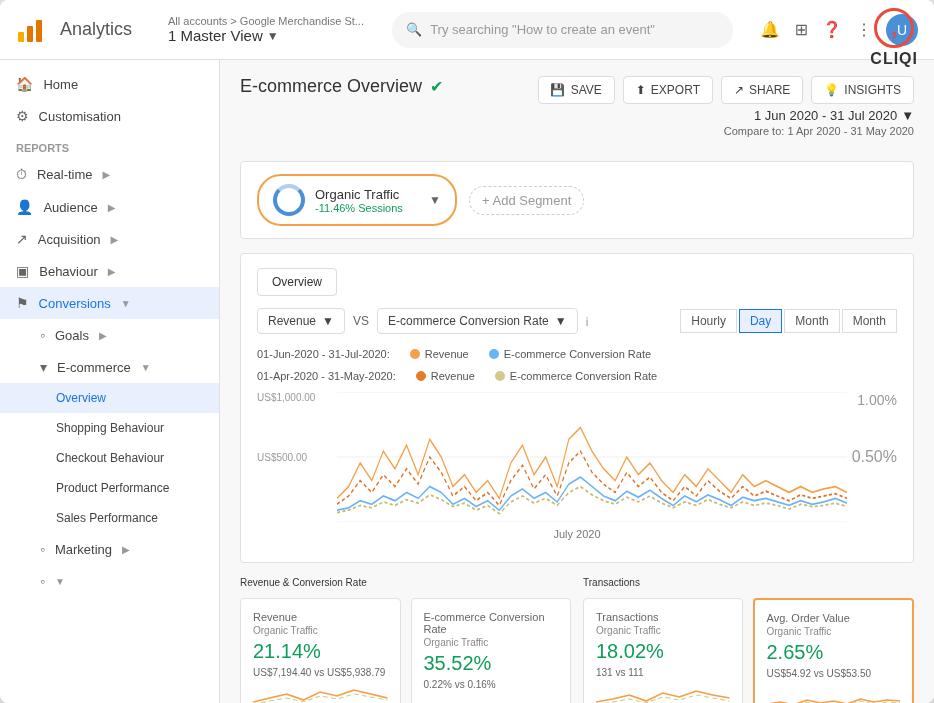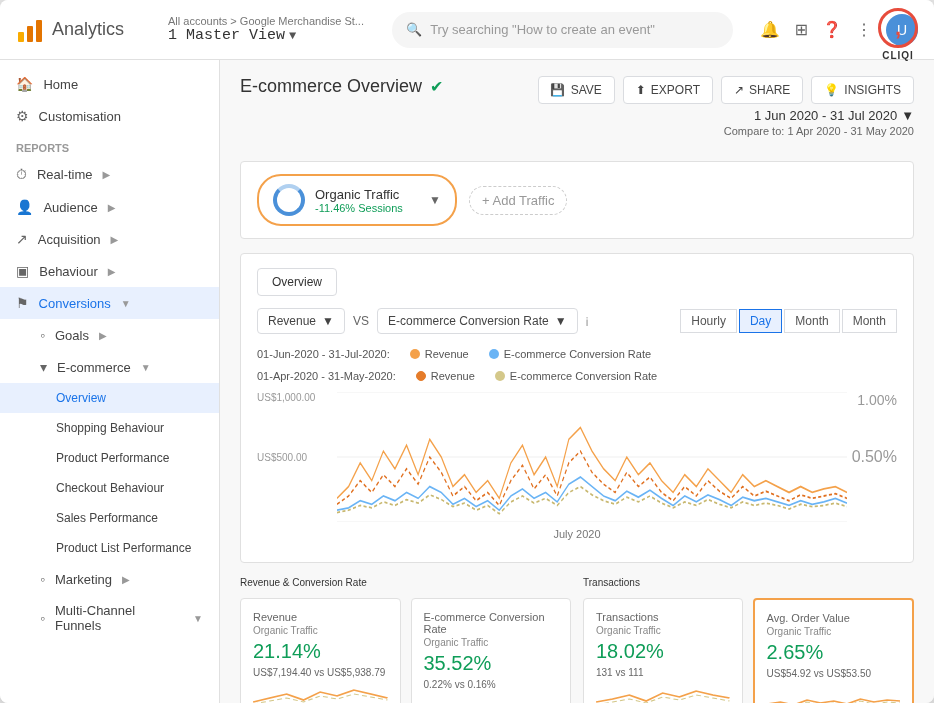--- a/index.html
+++ b/index.html
@@ -1,33 +1,33 @@
 <!DOCTYPE html>
 <html><head>
   <meta charset="utf-8">
   <style>
     * { box-sizing: border-box; margin: 0; padding: 0; }
     body { font-family: 'Arial', sans-serif; background: #e8e8e8; display: flex; justify-content: center; align-items: center; min-height: 100vh; }
     .container { width: 934px; height: 703px; background: #f1f1f1; border-radius: 8px; overflow: hidden; position: relative; box-shadow: 0 4px 20px rgba(0,0,0,0.2); }
     
     
     .top-bar { background: white; height: 60px; display: flex; align-items: center; padding: 0 16px; border-bottom: 1px solid #e0e0e0; gap: 12px; }
-    .logo-area { display: flex; align-items: center; gap: 8px; min-width: 140px; }
+    .logo-area { display: flex; align-items: center; gap: 16px; min-width: 140px; }
     .analytics-icon { width: 28px; height: 28px; }
     .analytics-title { font-size: 18px; color: #555; font-weight: 400; }
     .breadcrumb-area { font-size: 11px; color: #777; flex: 0 0 auto; }
-    .breadcrumb-area .master-view { font-size: 15px; color: #333; font-weight: 500; display: flex; align-items: center; gap: 4px; font-family: Liberation Mono, monospace; }
+    .breadcrumb-area .master-view { font-size: 15px; color: #333; font-weight: 500; display: flex; align-items: center; gap: 4px; }
     .search-bar { flex: 1; margin: 0 16px; background: #f5f5f5; border-radius: 24px; height: 36px; display: flex; align-items: center; padding: 0 14px; gap: 8px; color: #999; font-size: 13px; }
     .top-icons { display: flex; align-items: center; gap: 14px; color: #666; }
     .avatar { width: 32px; height: 32px; border-radius: 50%; background: #4a90d9; display: flex; align-items: center; justify-content: center; color: white; font-size: 14px; }
     
     
     .cliqi-logo { position: absolute; top: 8px; right: 16px; text-align: center; }
     .cliqi-logo .c-icon { width: 40px; height: 40px; border-radius: 50%; border: 3px solid #e74c3c; display: flex; align-items: center; justify-content: center; font-size: 22px; font-weight: bold; color: #e74c3c; margin: 0 auto 2px; }
-    .cliqi-logo .cliqi-text { font-size: 10px; font-weight: bold; color: #333; letter-spacing: 1px; }
+    .cliqi-logo .cliqi-text { font-size: 16px; font-weight: bold; color: #333; letter-spacing: 1px; }
     
     
     .main-layout { display: flex; height: calc(703px - 60px); }
     
     
     .sidebar { width: 220px; background: white; border-right: 1px solid #e0e0e0; overflow-y: auto; padding: 8px 0; flex-shrink: 0; }
     .sidebar-item { display: flex; align-items: center; gap: 10px; padding: 8px 16px; font-size: 13px; color: #444; cursor: pointer; }
     .sidebar-item.section-header { font-size: 11px; color: #999; font-weight: 600; text-transform: uppercase; padding: 10px 16px 4px; }
     .sidebar-item .icon { font-size: 14px; color: #666; }
     .sidebar-item.active { background: #e8f0fe; color: #1a73e8; font-weight: 500; }
@@ -184,39 +184,35 @@
         <span>E-commerce</span>
         <span class="expand-icon">▼</span>
       </div>
       <div class="sidebar-item child2 active">
         <span>Overview</span>
       </div>
       <div class="sidebar-item child2">
         <span>Shopping Behaviour</span>
       </div>
       <div class="sidebar-item child2">
+        <span>Checkout Behaviour</span>
+      </div>
+      <div class="sidebar-item child2">
         <span>Product Performance</span>
-      </div>
-      <div class="sidebar-item child2">
-        <span>Checkout Behaviour</span>
       </div>
       <div class="sidebar-item child2">
         <span>Sales Performance</span>
-      </div>
-      <div class="sidebar-item child2">
-        <span>Product List Performance</span>
       </div>
       <div class="sidebar-item child">
         <span class="icon">◦</span>
         <span>Marketing</span>
         <span class="expand-icon">▶</span>
       </div>
       <div class="sidebar-item child">
         <span class="icon">◦</span>
-        <span>Multi-Channel Funnels</span>
         <span class="expand-icon">▼</span>
       </div>
     </div>
 
     <div class="content">
 
       <div style="display:flex; justify-content:space-between; align-items:flex-start; margin-bottom:10px;">
         <div class="page-title">
           <span>E-commerce Overview</span>
           <span class="verified-icon">✔</span>
@@ -257,21 +253,21 @@
         <div class="segment-row">
           <div class="segment-chip">
             <div class="segment-donut"></div>
             <div class="segment-info">
               <div class="name">Organic Traffic</div>
               <div class="sessions">-11.46% Sessions</div>
             </div>
             <span class="segment-chevron">▼</span>
           </div>
           <div class="add-segment">
-            <span>+ Add Traffic</span>
+            <span>+ Add Segment</span>
           </div>
         </div>
       </div>
 
       <div class="overview-section">
         <div class="overview-header">
           <div class="overview-tab">Overview</div>
         </div>
 
         <div class="filter-row">

